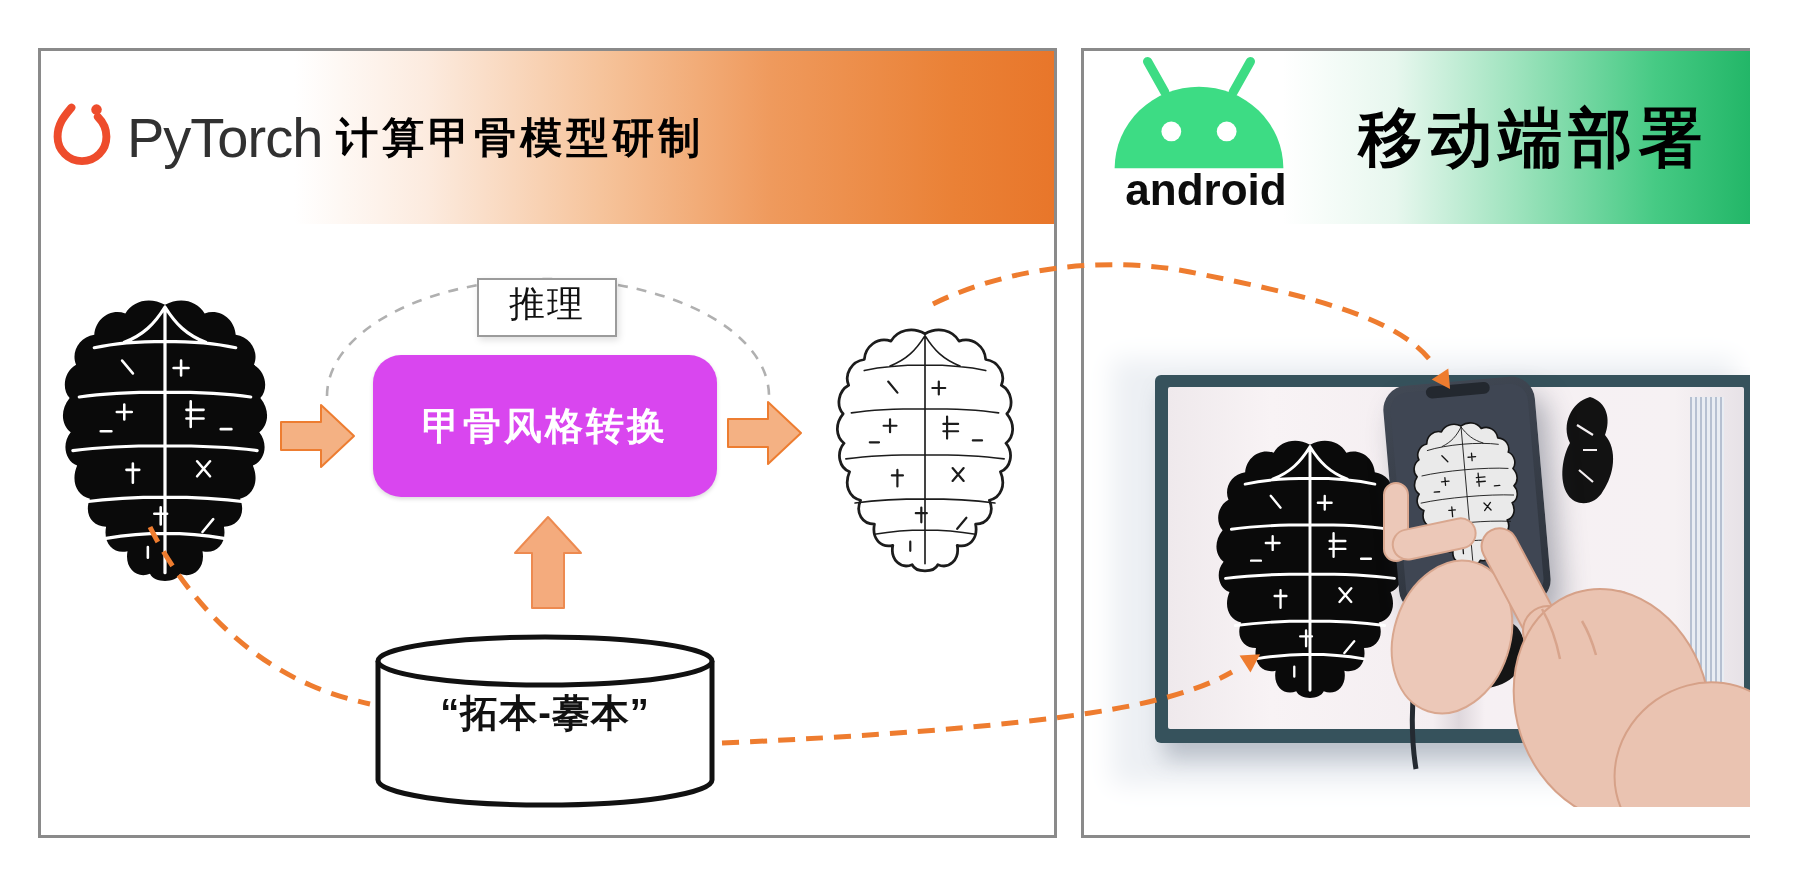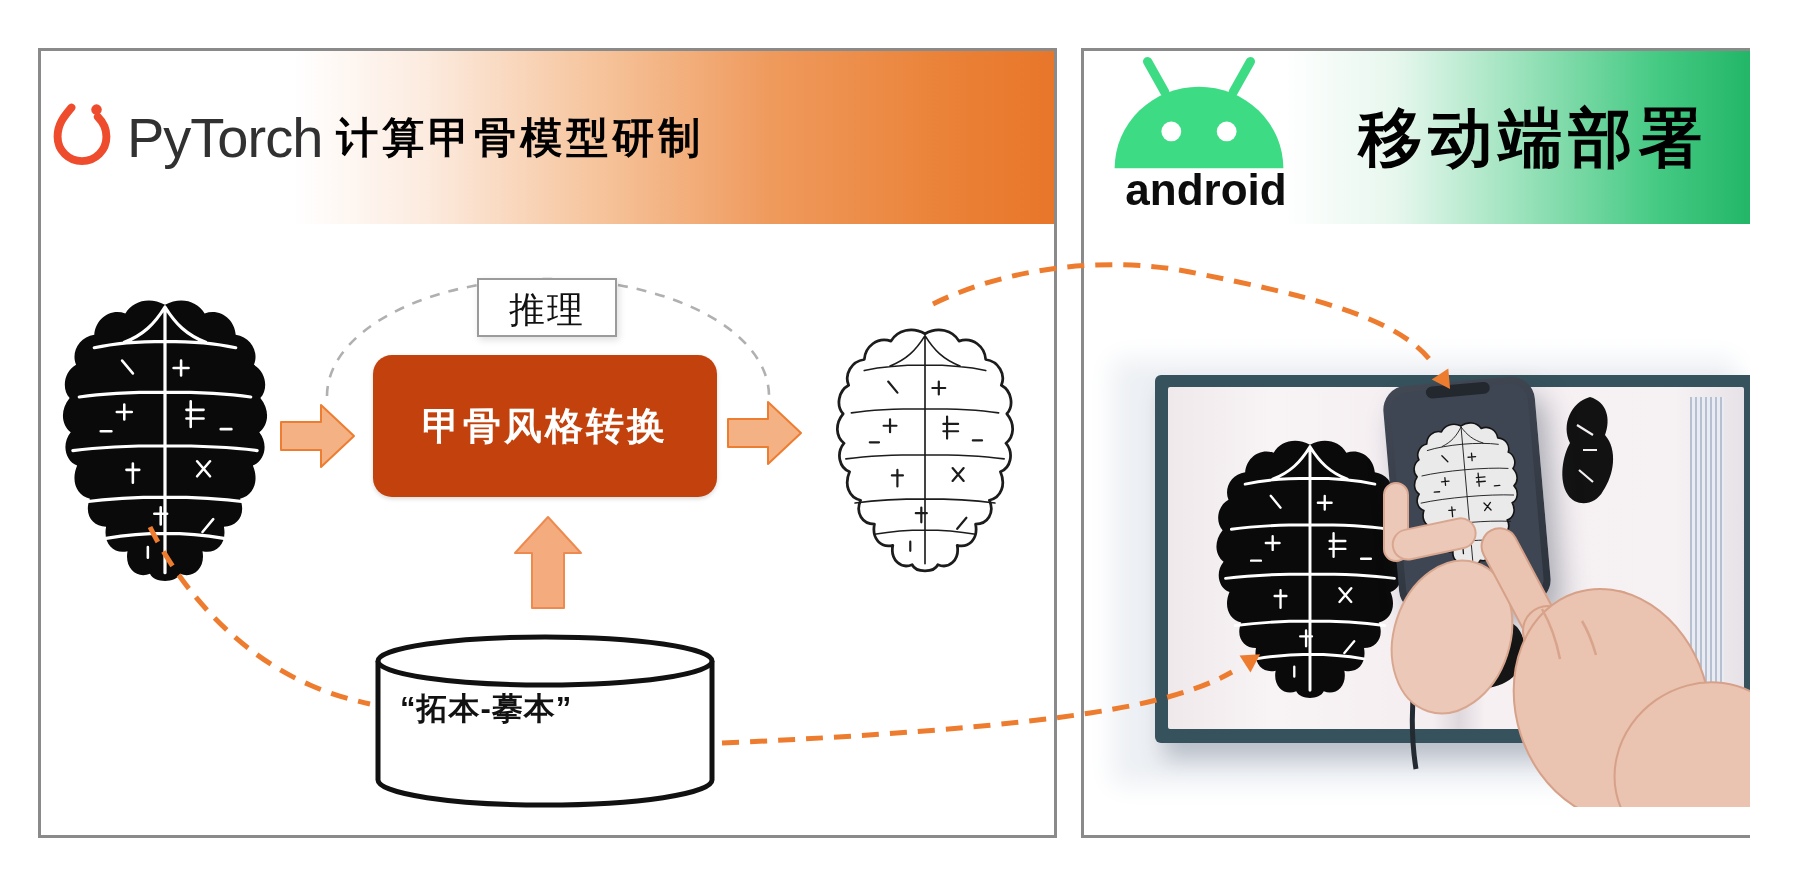--- a/index.html
+++ b/index.html
@@ -18,24 +18,24 @@
   .hdr-left-row{position:absolute;left:8px;top:0;height:173px;display:flex;align-items:center;}
   .pytorch-word{font-size:56px;font-weight:500;color:#313131;letter-spacing:-1px;margin-left:12px;}
   .title-main{font-size:42px;font-weight:700;color:#000;letter-spacing:4px;margin-left:14px;white-space:nowrap;}
   .android-block{position:absolute;left:10px;top:4px;width:200px;text-align:center;}
   .android-word{font-size:44px;font-weight:700;color:#0d0d0d;letter-spacing:0px;margin-top:-6px;}
   .title-right{position:absolute;left:215px;right:6px;top:30px;height:115px;display:flex;align-items:center;justify-content:center;
                font-size:64px;font-weight:700;color:#000;letter-spacing:6px;white-space:nowrap;}
 
   .absbox{position:absolute;box-sizing:border-box;}
   .lbl-box{background:#fff;border:2px solid #9b9b9b;box-shadow:2px 3px 7px rgba(0,0,0,.13);
-           display:flex;align-items:flex-end;justify-content:center;font-size:36px;color:#111;letter-spacing:2px;}
-  .model-box{background:#c2410c;border-radius:19px;display:flex;align-items:center;justify-content:center;
+           display:flex;align-items:flex-start;justify-content:center;font-size:36px;color:#111;letter-spacing:2px;}
+  .model-box{background:#d946ef;border-radius:28px;display:flex;align-items:center;justify-content:center;
              font-size:38px;font-weight:700;color:#fff;letter-spacing:3px;box-shadow:0 2px 4px rgba(0,0,0,.15);}
-  .dataset-text{position:absolute;font-size:31px;font-weight:700;color:#111;line-height:1.28;letter-spacing:1px;}
+  .dataset-text{position:absolute;text-align:center;font-size:38px;font-weight:700;color:#111;line-height:1.28;letter-spacing:1px;}
 
   svg{display:block;}
   .flow-arc{position:absolute;left:0;top:0;pointer-events:none;}
   .overlay{position:absolute;left:0;top:0;pointer-events:none;z-index:50;}
 
   
   .turtle-rubbing{--t-fill:#0a0a0a;--t-outline:transparent;--t-line:#ffffff;--t-lw:3;}
   .turtle-drawing{--t-fill:#ffffff;--t-outline:#1c1c1c;--t-line:#1c1c1c;--t-lw:1.8;}
   .turtle-phone{--t-fill:#eaeaea;--t-outline:#141414;--t-line:#141414;--t-lw:1.6;}
 

